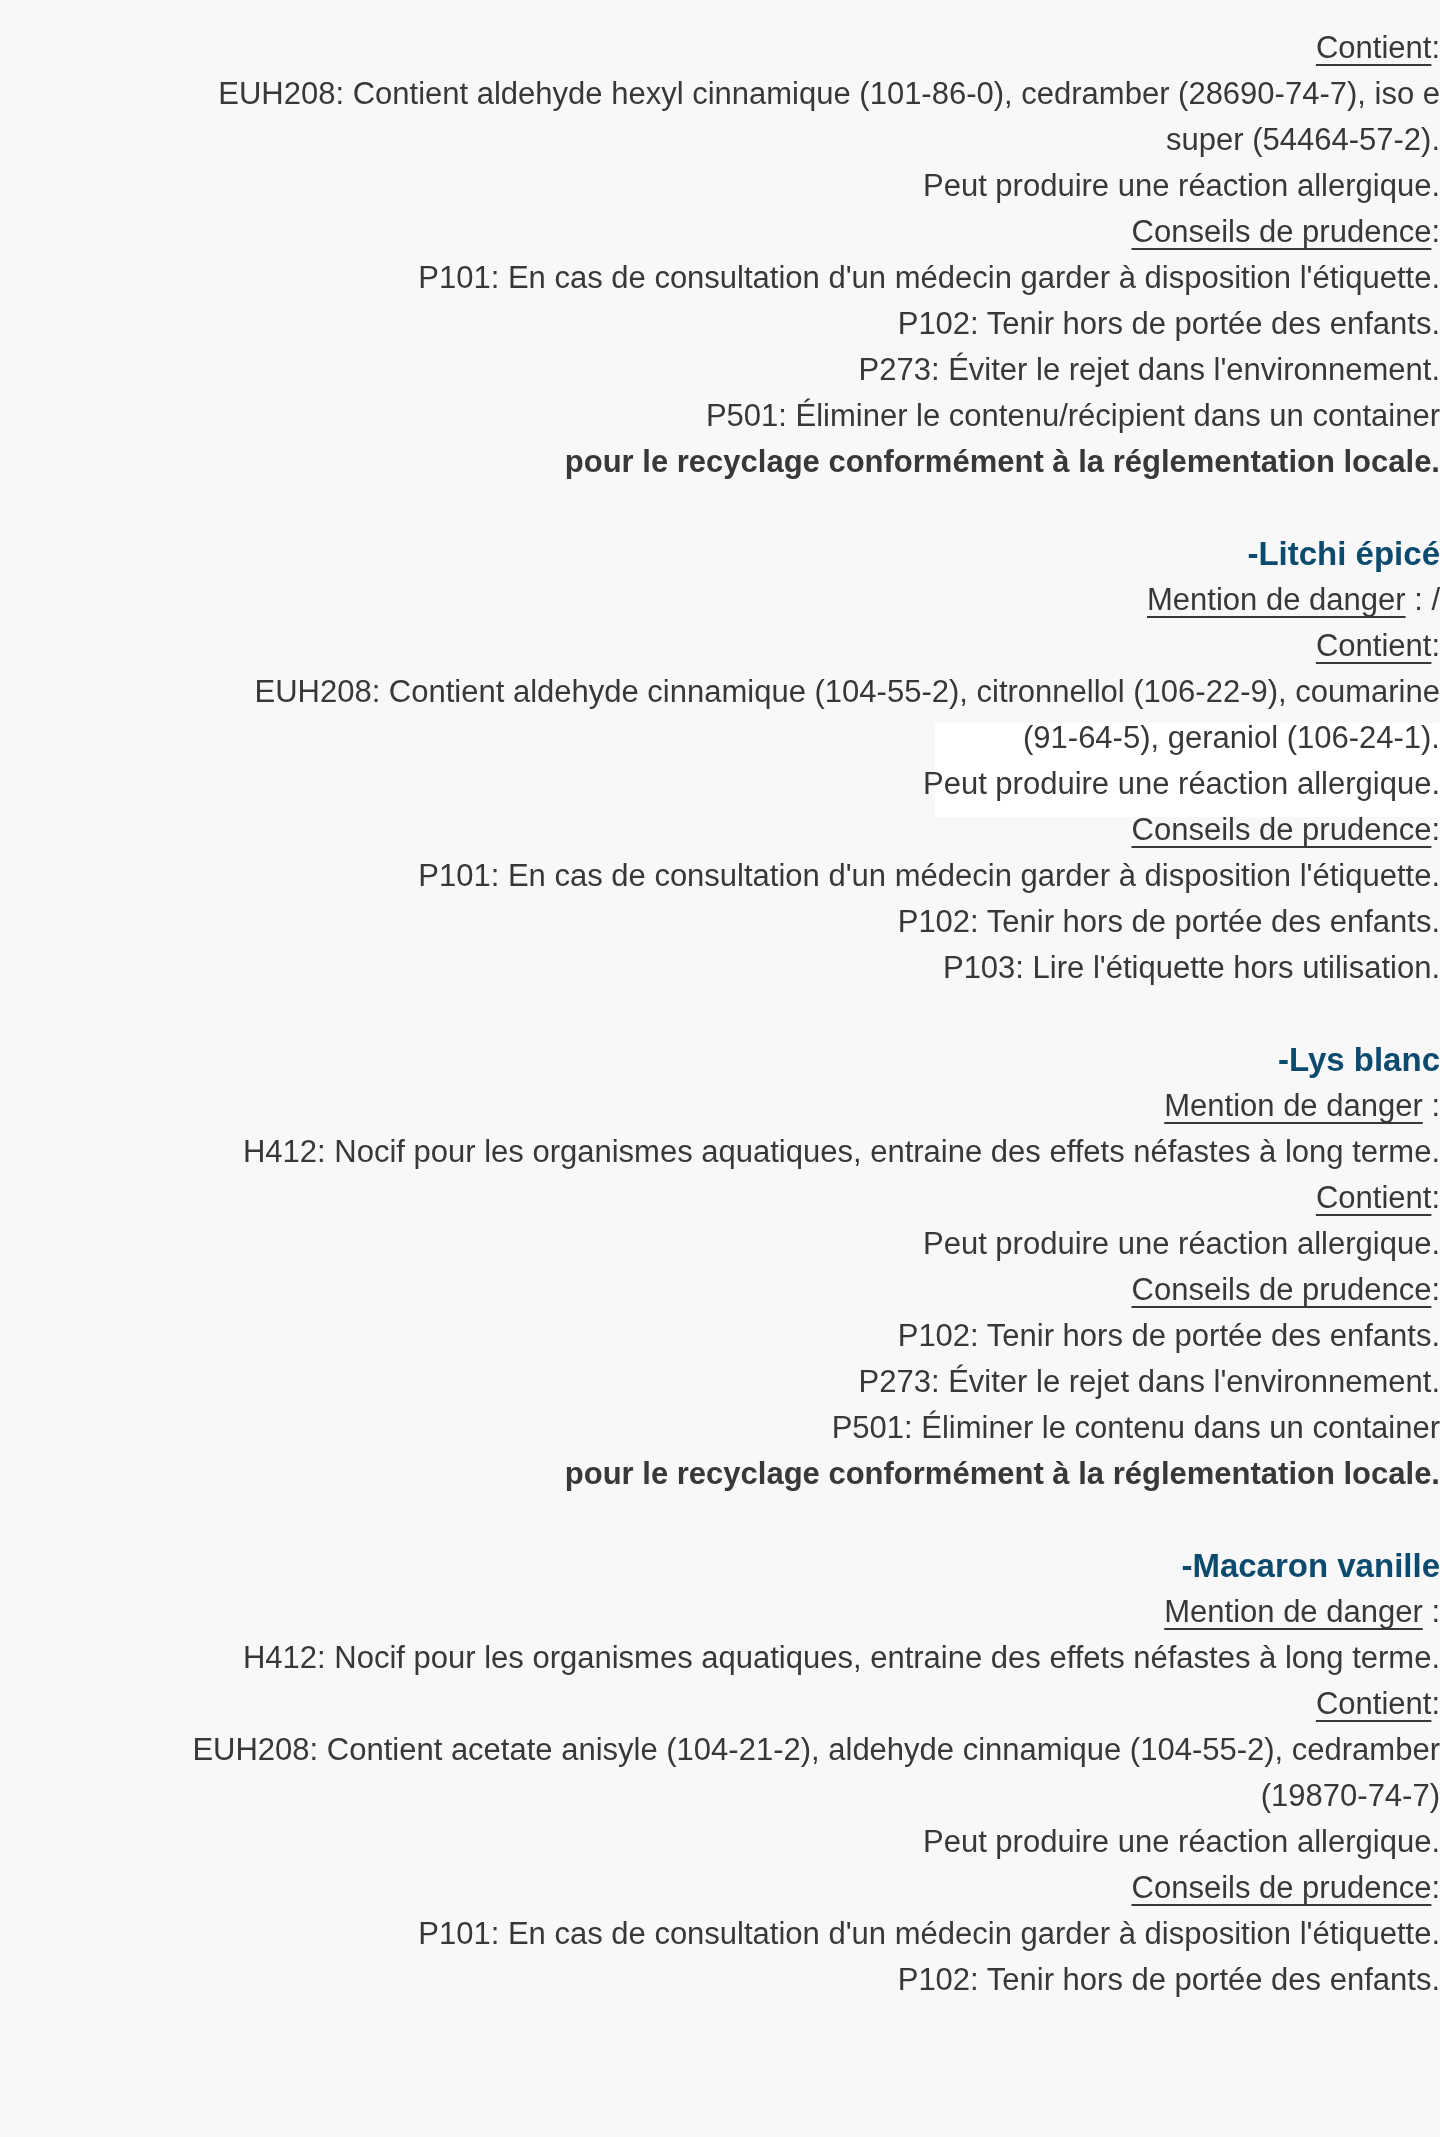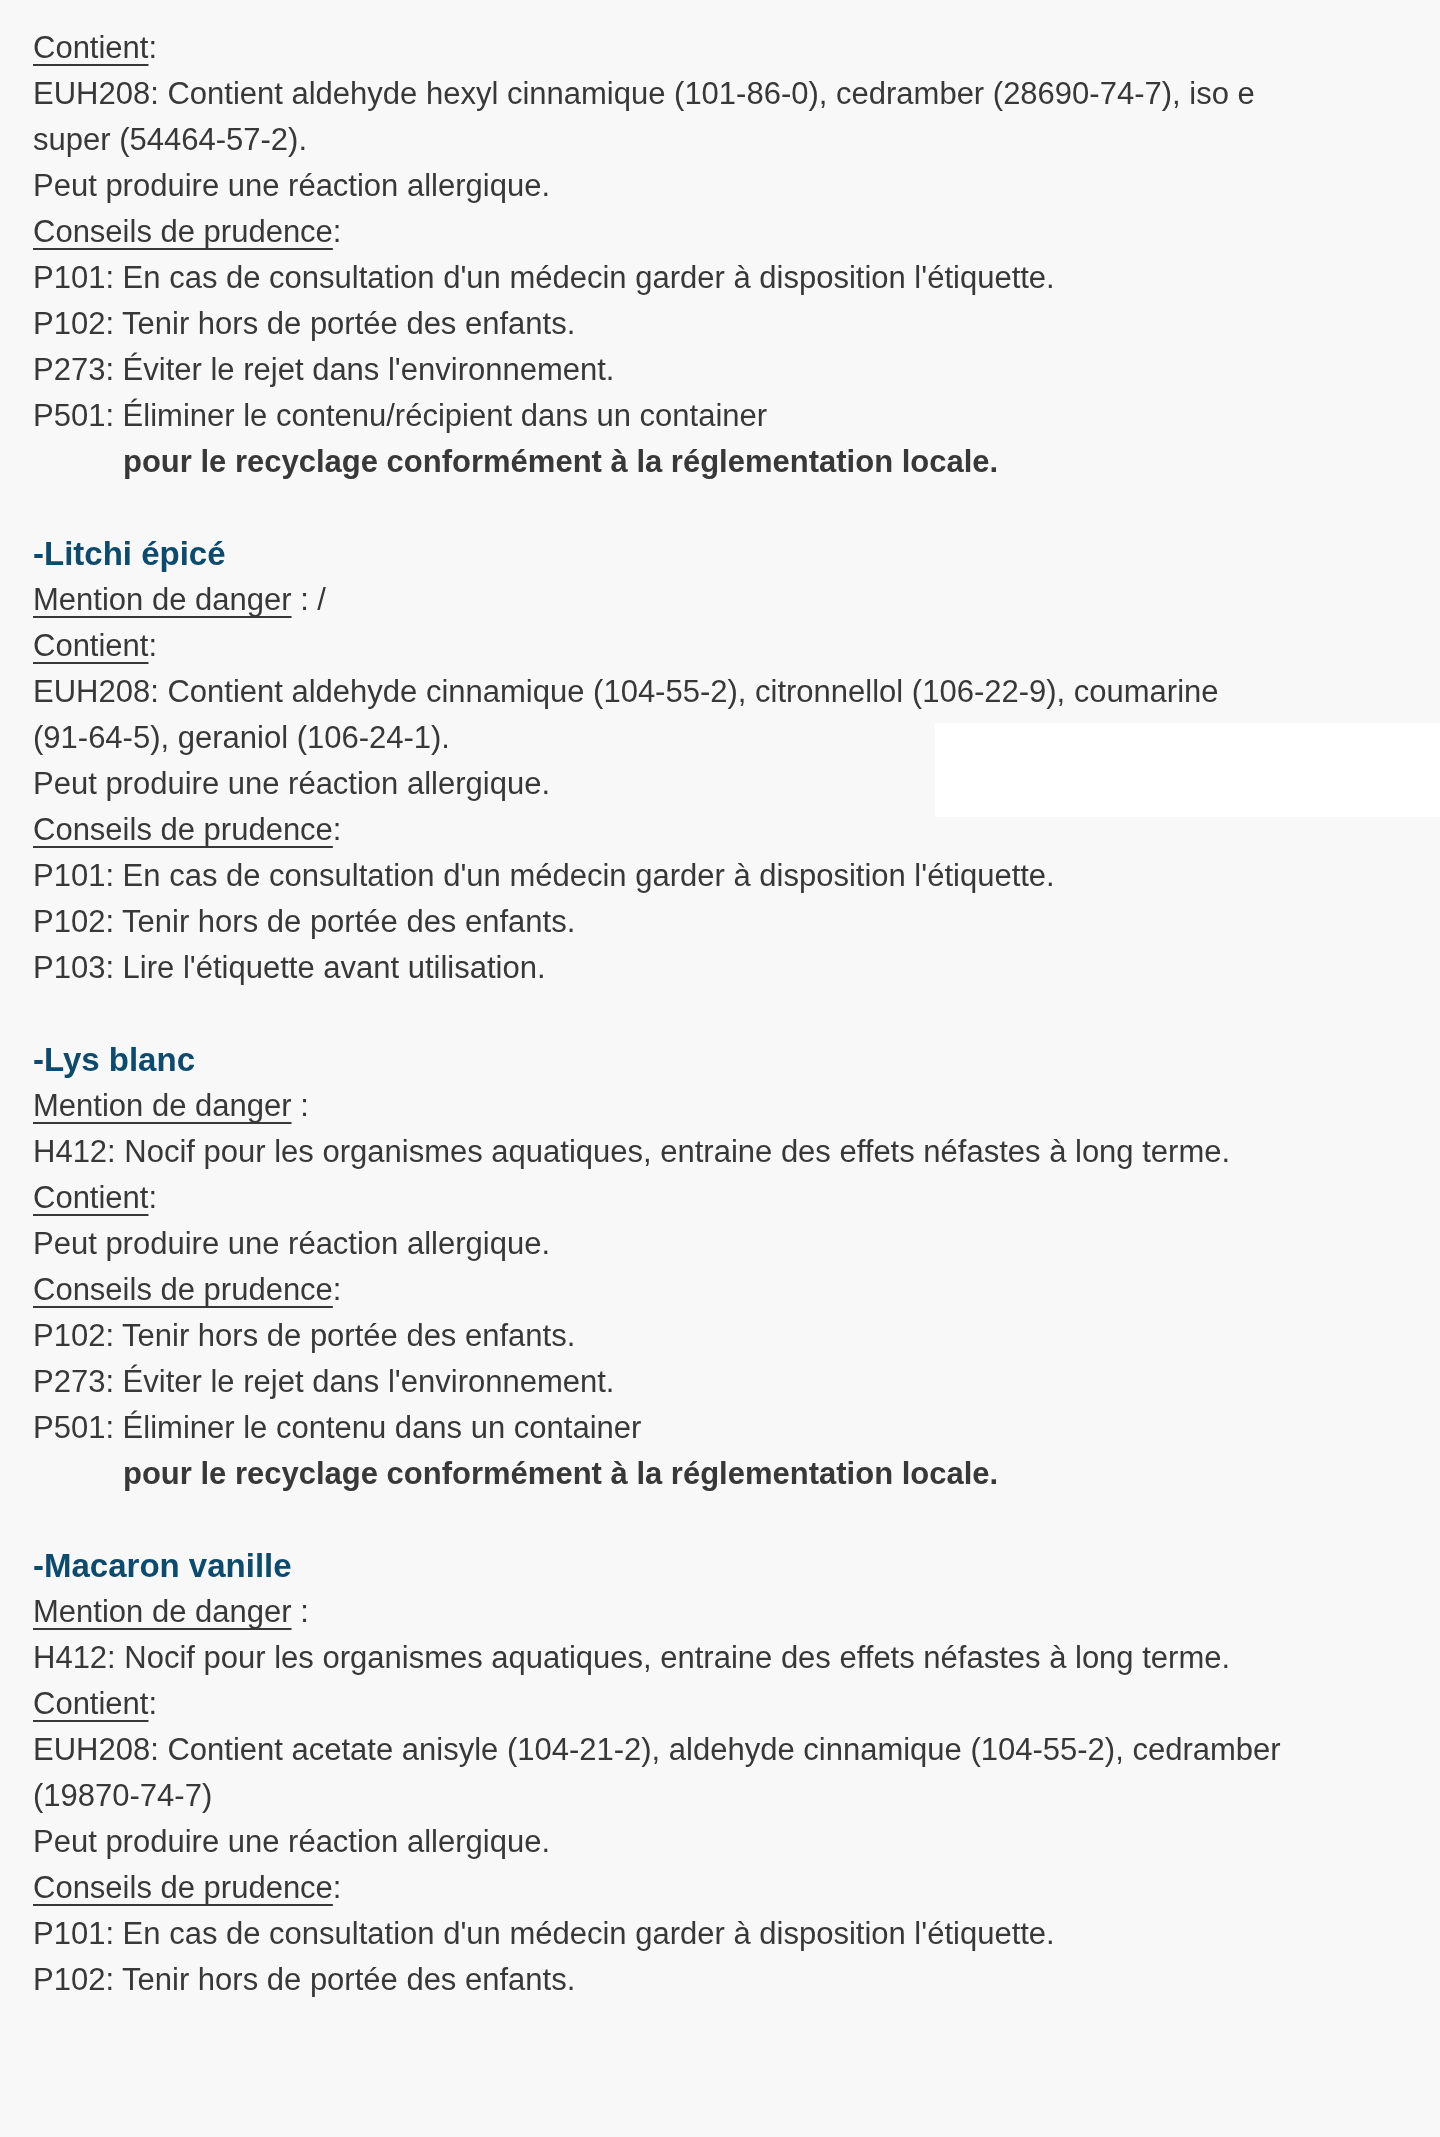--- a/index.html
+++ b/index.html
@@ -22,20 +22,21 @@
     left: 935px;
     top: 723px;
     width: 505px;
     height: 94px;
     background: #ffffff;
   }
   .doc {
     position: relative;
     padding: 25px 0 0 33px;
     color: #383838;
+    text-align: right;
   }
   .section { margin: 0; padding: 0; }
   .heading {
     margin: 46px 0 0 0;
     padding: 0;
     font-size: 33px;
     line-height: 46px;
     font-weight: bold;
     color: #0c4a6e;
     white-space: pre;
@@ -74,21 +75,21 @@
       <section class="section">
         <h2 class="heading">-Litchi épicé</h2>
         <div class="line"><span class="u">Mention de danger</span><span> : /</span></div>
         <div class="line"><span class="u">Contient</span><span>:</span></div>
         <div class="line"><span>EUH208: Contient aldehyde cinnamique (104-55-2), citronnellol (106-22-9), coumarine</span></div>
         <div class="line"><span>(91-64-5), geraniol (106-24-1).</span></div>
         <div class="line"><span>Peut produire une réaction allergique.</span></div>
         <div class="line"><span class="u">Conseils de prudence</span><span>:</span></div>
         <div class="line"><span>P101: En cas de consultation d'un médecin garder à disposition l'étiquette.</span></div>
         <div class="line"><span>P102: Tenir hors de portée des enfants.</span></div>
-        <div class="line"><span>P103: Lire l'étiquette avant utilisation.</span></div>
+        <div class="line"><span>P103: Lire l'étiquette hors utilisation.</span></div>
       </section>
       <section class="section">
         <h2 class="heading">-Lys blanc</h2>
         <div class="line"><span class="u">Mention de danger</span><span> :</span></div>
         <div class="line"><span>H412: Nocif pour les organismes aquatiques, entraine des effets néfastes à long terme.</span></div>
         <div class="line"><span class="u">Contient</span><span>:</span></div>
         <div class="line"><span>Peut produire une réaction allergique.</span></div>
         <div class="line"><span class="u">Conseils de prudence</span><span>:</span></div>
         <div class="line"><span>P102: Tenir hors de portée des enfants.</span></div>
         <div class="line"><span>P273: Éviter le rejet dans l'environnement.</span></div>

